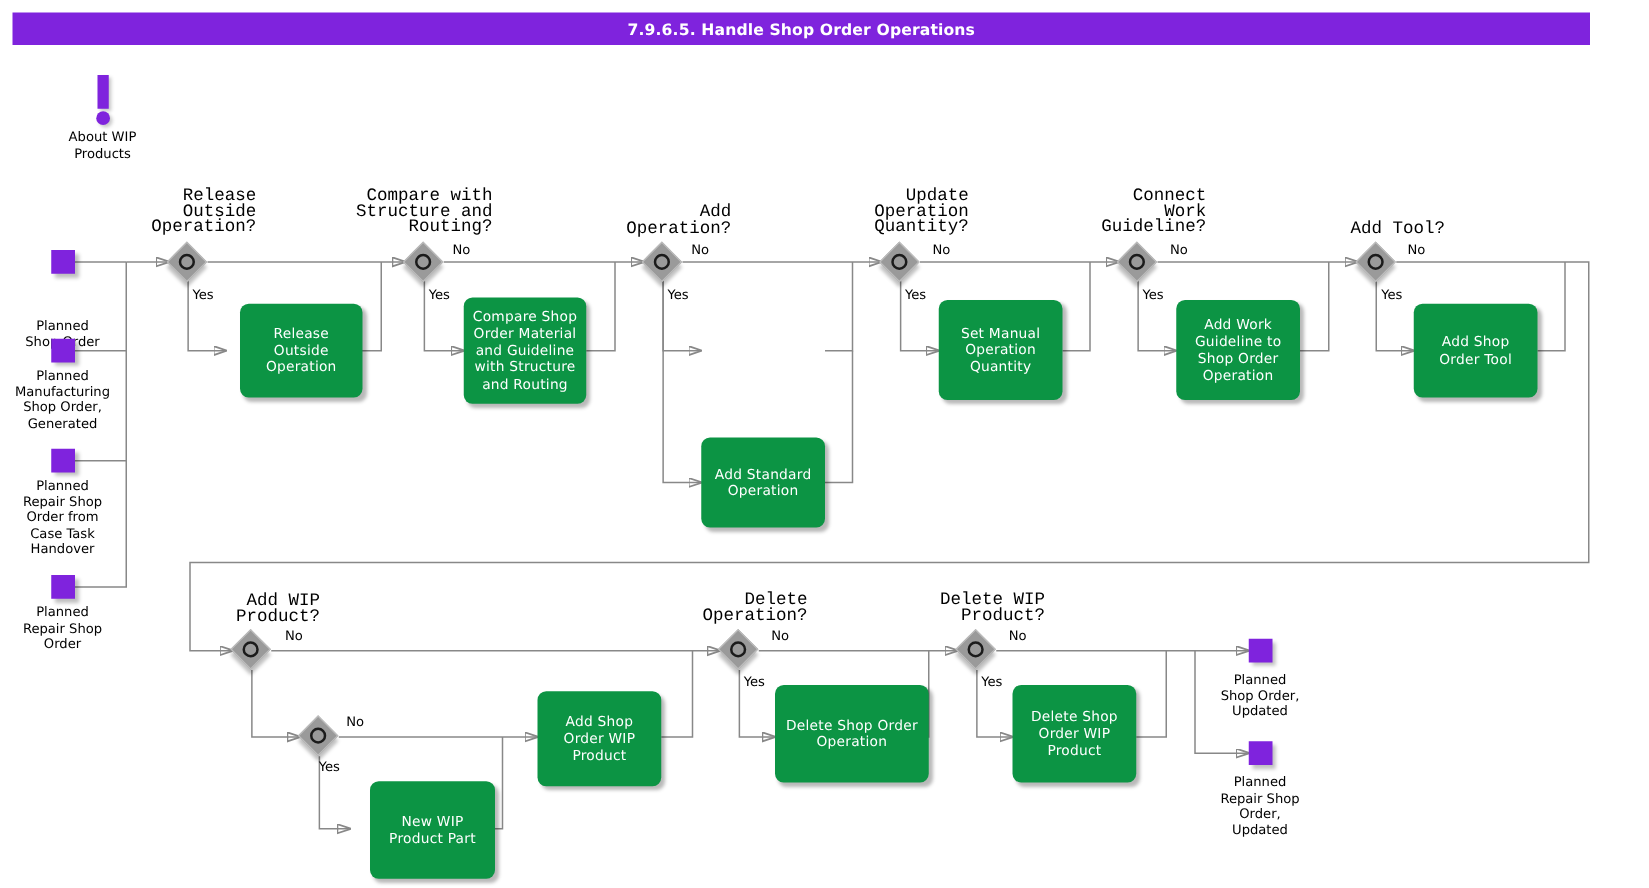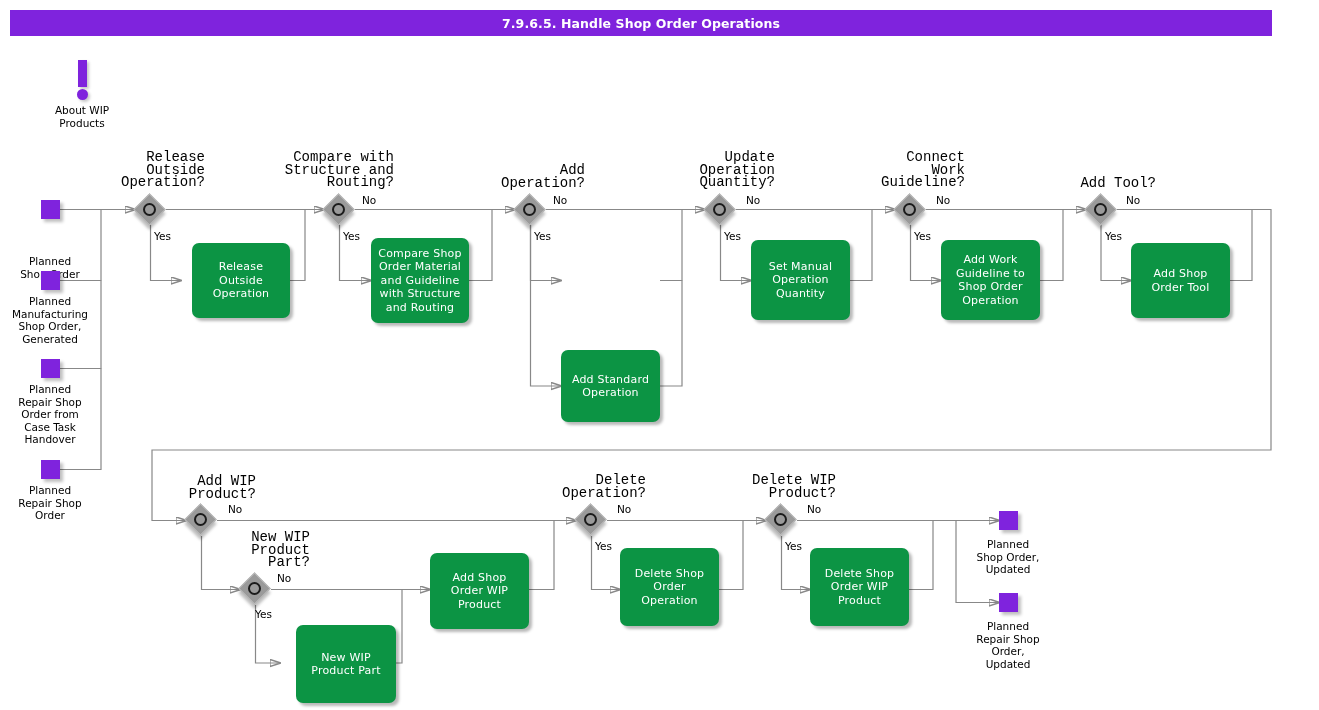--- a/index.html
+++ b/index.html
@@ -235,21 +235,20 @@
     <div class="dia"></div>
     <div class="ring"></div>
   </div>
   <div class="gwlabel" style="left:146px;top:475px;width:110px;">Add WIP<br>Product?</div>
   <div class="yn" style="left:228px;top:503px;">No</div>
 
   <div class="gw" style="left:240px;top:574px;">
     <div class="dia"></div>
     <div class="ring"></div>
   </div>
-  <div class="gwlabel" style="left:200px;top:531px;width:110px;">New WIP<br>Product<br>Part?</div>
   <div class="yn" style="left:255px;top:608px;">Yes</div>
   <div class="yn" style="left:277px;top:572px;">No</div>
 
   <div class="gw" style="left:576px;top:505px;">
     <div class="dia"></div>
     <div class="ring"></div>
   </div>
   <div class="gwlabel" style="left:536px;top:474px;width:110px;">Delete<br>Operation?</div>
   <div class="yn" style="left:595px;top:540px;">Yes</div>
   <div class="yn" style="left:617px;top:503px;">No</div>
@@ -288,21 +287,21 @@
   </div>
 
   <div class="task" style="left:280px;top:625px;width:100px;height:78px;margin-left:16px;">
     <span>New WIP Product Part</span>
   </div>
 
   <div class="task" style="left:430px;top:553px;width:99px;height:76px;">
     <span>Add Shop Order WIP Product</span>
   </div>
 
-  <div class="task" style="left:620px;top:548px;width:99px;height:78px;">
+  <div class="task" style="left:620px;top:548px;width:123px;height:78px;">
     <span>Delete Shop Order Operation</span>
   </div>
 
   <div class="task" style="left:810px;top:548px;width:99px;height:78px;">
     <span>Delete Shop Order WIP Product</span>
   </div>
 
 </div>
 
 </body></html>

